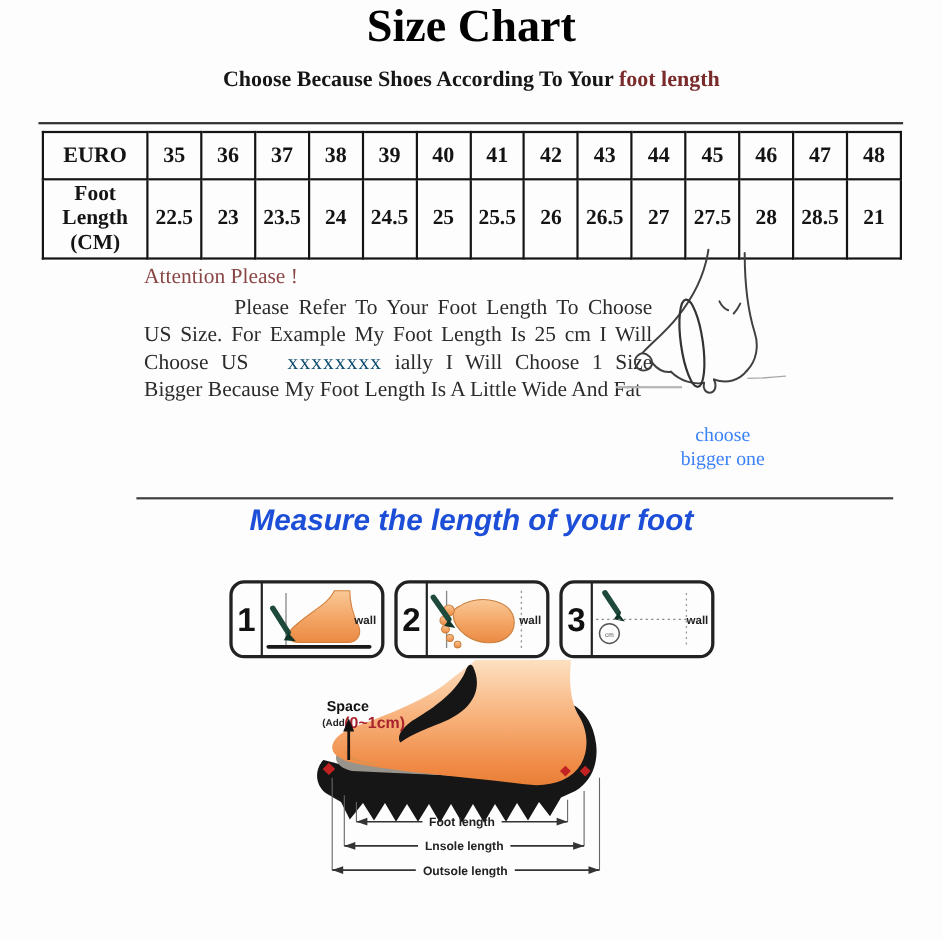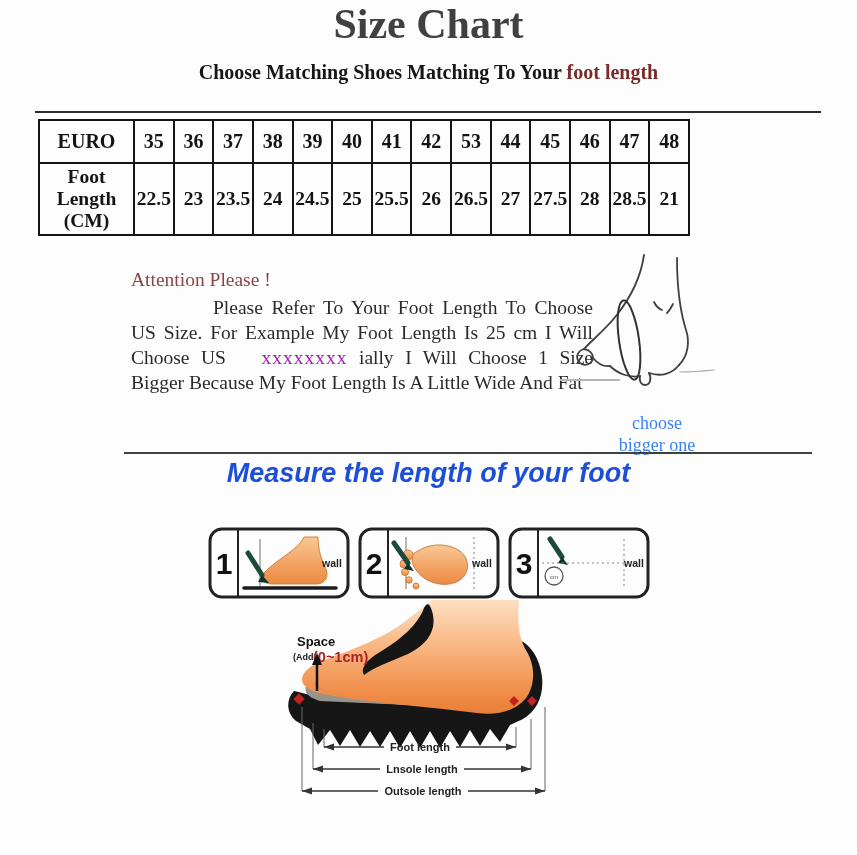--- a/index.html
+++ b/index.html
@@ -5,55 +5,55 @@
   html,body{margin:0;padding:0;background:#ffffff;}
   .canvas{
     position:relative;width:857px;height:855px;overflow:hidden;
     background:#fdfdfd;
     font-family:"Liberation Serif", serif;
     color:#1c1c1c;
   }
   
   .page-title{
     position:absolute;top:0;left:0;width:100%;text-align:center;
-    font-size:42px;font-weight:bold;letter-spacing:0px;color:#404040;
+    font-size:42px;font-weight:bold;letter-spacing:0px;color:#000000;
   }
   .subtitle{
     position:absolute;top:61px;left:0;width:100%;text-align:center;
     font-size:20px;font-weight:bold;color:#161616;
   }
   .subtitle .hl{color:#7a2b2b;}
   .top-rule{
     position:absolute;top:111px;left:35px;width:786px;height:2px;background:#2e2e2e;
   }
   
   table.size-table{
-    position:absolute;top:119px;left:38px;width:652px;
+    position:absolute;top:119px;left:38px;width:782px;
     border-collapse:collapse;table-layout:fixed;
     font-weight:bold;color:#141414;background:#fdfdfd;
   }
   table.size-table td{
     border:2px solid #141414;text-align:center;vertical-align:middle;
     font-size:20px;line-height:1.12;padding:0 1px;
   }
   table.size-table col.first{width:95px;}
   tr.row-euro td{height:41px;}
   tr.row-len td{height:70px;font-size:19.5px;}
   td.rowhead{font-size:19px;}
   
-  .attention{position:absolute;top:264px;left:0;width:780px;height:200px;}
+  .attention{position:absolute;top:236px;left:0;width:780px;height:200px;}
   .attention-heading{
     position:absolute;left:131px;top:5px;font-size:19.5px;color:#8a4545;
   }
   .attention-body{
     position:absolute;left:131px;top:31px;width:462px;
     font-size:19.5px;line-height:25px;color:#2b2b2b;
     text-align:justify;text-indent:82px;
   }
-  .attention-body .seg-red{color:#a21caf;letter-spacing:1px;margin-left:24px;}
+  .attention-body .seg-red{color:#0c4a6e;letter-spacing:1px;margin-left:24px;}
   .foot-sketch{position:absolute;left:574px;top:-14px;}
   .wide-line{position:absolute;left:560px;top:115px;width:60px;height:2px;background:#b5b5b5;}
   .sketch-caption{
     position:absolute;left:592px;top:148px;width:130px;text-align:center;
     font-size:18px;line-height:22px;color:#3b82f6;
   }
   
   .mid-rule{position:absolute;top:452px;left:124px;width:688px;height:2px;background:#3f3f3f;}
   .measure-heading{
     position:absolute;top:458px;left:0;width:100%;text-align:center;
@@ -75,41 +75,41 @@
   svg text{font-family:"Liberation Sans", sans-serif;}
 </style>
 </head>
 <body>
 
 <div class="canvas">
 
   <div class="page-title">Size Chart</div>
 
   <div class="subtitle">
-    <span>Choose Matching Shoes Matching To Your </span><span class="hl">foot length</span>
+    <span>Choose Because Shoes According To Your </span><span class="hl">foot length</span>
   </div>
 
   <div class="top-rule"></div>
 
   <table class="size-table">
     <colgroup>
         <col class="first">
       </colgroup>
     <tbody>
       <tr class="row-euro">
         <td class="rowhead">EURO</td>
       <td>35</td>
           <td>36</td>
           <td>37</td>
           <td>38</td>
           <td>39</td>
           <td>40</td>
           <td>41</td>
           <td>42</td>
-          <td>53</td>
+          <td>43</td>
           <td>44</td>
           <td>45</td>
           <td>46</td>
           <td>47</td>
           <td>48</td>
         </tr>
       <tr class="row-len">
         <td class="rowhead">Foot Length (CM)</td>
       <td>22.5</td>
           <td>23</td>

